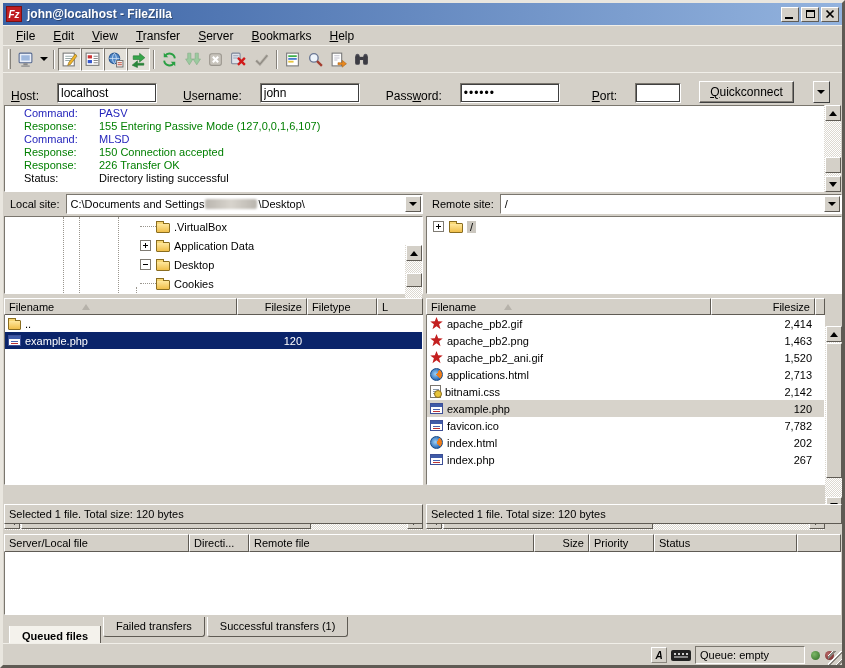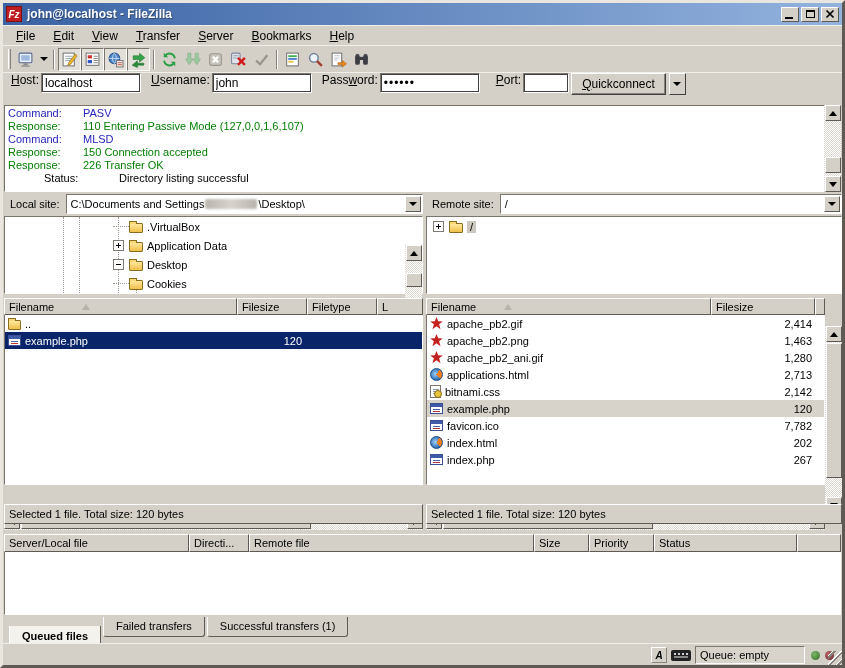--- a/index.html
+++ b/index.html
@@ -37,37 +37,37 @@
   .grip { width:3px; height:20px; margin:0 3px; border-left:1px solid #fff; border-right:1px solid #85817a; }
   .tbtn { width:23px; height:23px; display:flex; align-items:center; justify-content:center;
     border:1px solid transparent; }
   .tbtn.pressed { border-color:#7a766e #ffffff #ffffff #7a766e; background:#e3e0d9; }
   .tsep { width:2px; height:19px; margin:0 3px; border-left:1px solid #85817a; border-right:1px solid #fff; }
   .dd-btn { width:13px; height:21px; display:flex; align-items:center; justify-content:center; }
   .tri-down { width:0; height:0; border-left:4px solid transparent; border-right:4px solid transparent; border-top:4px solid #000; }
 
   
   #quickbar { position:absolute; left:0; top:69px; width:839px; height:31px;
-    display:flex; align-items:flex-start; padding-left:8px; border-top:1px solid #f1efe9; gap:2px; }
+    display:flex; align-items:flex-end; padding-left:8px; border-top:1px solid #f1efe9; gap:18px; }
   #quickbar label { font-size:12px; }
   .accel { text-decoration:underline; }
   .qc-input { height:20px; background:#fff; border:1px solid; border-color:#7a766e #fff #fff #7a766e;
     outline:1px solid #404040; outline-offset:-2px; font-family:"Liberation Sans",sans-serif;
     font-size:12px; padding:0 3px; }
   #host-input { width:100px; } #user-input { width:100px; }
   #pass-input { width:100px; letter-spacing:1px; } #port-input { width:46px; }
   #qc-btn { height:22px; padding:0 10px; font-size:12px; background:#d4d0c8;
     border:1px solid; border-color:#fff #404040 #404040 #fff; box-shadow:inset -1px -1px 0 #85817a; }
   #qc-dd { width:17px; height:22px; background:#d4d0c8; border:1px solid; border-color:#fff #404040 #404040 #fff;
     display:flex; align-items:center; justify-content:center; margin-left:1px; }
 
   
   #log { position:absolute; left:1px; top:102px; width:837px; height:87px; background:#fff;
     border:1px solid; border-color:#7a766e #fff #fff #7a766e; padding:1px 0; overflow:hidden; }
-  .logline { display:flex; height:13px; line-height:13px; }
+  .logline { display:flex; height:13px; line-height:13px;padding-left:16px; }
   .loglabel { width:78px; padding-left:3px; flex:none; }
   #log-scroll { position:absolute; right:1px; top:102px; width:17px; height:87px; }
 
   
   .sb-v, .sb-h { background:#f0ede4;
     background-image:repeating-conic-gradient(#ffffff 0 25%, #dcd8d0 0 50%);
     background-size:2px 2px; }
   .sb-btn { position:absolute; width:16px; height:16px; background:#d4d0c8;
     border:1px solid; border-color:#fff #5f5b54 #5f5b54 #fff;
     display:flex; align-items:center; justify-content:center; }
@@ -84,40 +84,40 @@
   .sitelabel { padding:0 6px; flex:none; }
   .combo { flex:1; height:20px; background:#fff; border:1px solid; border-color:#7a766e #fff #fff #7a766e;
     display:flex; align-items:center; padding-left:4px; position:relative; }
   .combo-dd { position:absolute; right:1px; top:1px; bottom:1px; width:16px; background:#d4d0c8;
     border:1px solid; border-color:#fff #5f5b54 #5f5b54 #fff; display:flex; align-items:center; justify-content:center; }
   .redacted { display:inline-block; width:52px; height:10px; margin:0 1px;
     background:linear-gradient(90deg,#b9b5ae,#d8d4cd,#b9b5ae); border-radius:2px; filter:blur(1px); }
 
   
   .treebox { position:absolute; background:#fff; border:1px solid; border-color:#7a766e #fff #fff #7a766e; }
-  #local-tree { left:1px; top:213px; width:419px; height:78px; }
+  #local-tree { left:1px; top:213px; width:419px; height:78px;padding-left:27px; }
   #remote-tree { left:423px; top:213px; width:416px; height:78px; }
   .treerow { position:relative; height:19px; display:flex; align-items:center; }
   .indent { width:108px; flex:none; }
   .expander { width:11px; height:11px; background:#fff; border:1px solid #7f7b73; position:relative; flex:none; margin-right:5px; }
   .expander::before { content:""; position:absolute; left:2px; top:4px; width:5px; height:1px; background:#000; }
   .expander.plus::after { content:""; position:absolute; left:4px; top:2px; width:1px; height:5px; background:#000; }
   .nostub { width:16px; flex:none; border-top:1px dotted #9a968e; margin-right:0; }
   .vline { position:absolute; top:0; bottom:0; border-left:1px dotted #9a968e; }
   .ic-folder { position:relative; width:14px; height:10px; flex:none; margin-right:4px;
     background:linear-gradient(#ffe79c,#f0bf4a); border:1px solid #8a6d1f; border-radius:1px; margin-top:2px; }
   .ic-folder::before { content:""; position:absolute; left:-1px; top:-3px; width:6px; height:2px;
     background:#f7d673; border:1px solid #8a6d1f; border-bottom:none; }
   .sel-gray { background:#cbc7bf; padding:0 3px; }
 
   
   .listhdr { position:absolute; height:17px; display:flex; }
   .hcell { background:#d4d0c8; border:1px solid; border-color:#fff #5f5b54 #5f5b54 #fff;
     display:flex; align-items:center; padding:0 4px; overflow:hidden; white-space:nowrap; }
-  .hcell.right { justify-content:flex-start; }
+  .hcell.right { justify-content:flex-end; }
   .sort-up { width:0;height:0;border-left:4px solid transparent;border-right:4px solid transparent;
     border-bottom:6px solid #b6b2aa; margin-left:28px; }
   .listbody { position:absolute; background:#fff; border:1px solid; border-color:#7a766e #fff #fff #7a766e; border-top:none; overflow:hidden; }
   .frow { position:relative; height:17px; display:flex; align-items:center; white-space:nowrap; }
   .frow .fic { margin:0 4px 0 3px; flex:none; }
   .fsize { position:absolute; text-align:right; }
   .sel-navy { background:#0a246a; color:#fff; }
   .sel-inactive { background:#d7d3cb; }
 
   .fic { display:inline-block; width:13px; height:13px; position:relative; }
@@ -323,35 +323,35 @@
       </span>
   </div>
 
   <div id="log">
     <div class="logline" style="color: rgb(37, 37, 187);">
         <span class="loglabel">Command:</span>
         <span>PASV</span>
       </div>
     <div class="logline" style="color: rgb(0, 127, 0);">
         <span class="loglabel">Response:</span>
-        <span>110 Entering Passive Mode (127,0,0,1,6,107)</span>
+        <span>155 Entering Passive Mode (127,0,0,1,6,107)</span>
       </div>
     <div class="logline" style="color: rgb(37, 37, 187);">
         <span class="loglabel">Command:</span>
         <span>MLSD</span>
       </div>
     <div class="logline" style="color: rgb(0, 127, 0);">
         <span class="loglabel">Response:</span>
         <span>150 Connection accepted</span>
       </div>
     <div class="logline" style="color: rgb(0, 127, 0);">
         <span class="loglabel">Response:</span>
         <span>226 Transfer OK</span>
       </div>
-    <div class="logline" style="color: rgb(0, 0, 0); margin-left: 36px;">
+    <div class="logline" style="color: rgb(0, 0, 0);">
         <span class="loglabel">Status:</span>
         <span>Directory listing successful</span>
       </div>
   </div>
   <div id="log-scroll" class="sb-v">
     <span class="sb-btn" style="top:0;right:0">
         <span class="t-up"></span>
       </span>
     <span class="sb-thumb" style="right:0;top:52px;width:16px;height:16px"></span>
     <span class="sb-btn" style="bottom:0;right:0">
@@ -491,21 +491,21 @@
         <span class="fsize" style="left:288px;width:97px">2,414</span>
       </div>
     <div class="frow">
         <span class="fic ic-apache"></span>
         <span>apache_pb2.png</span>
         <span class="fsize" style="left:288px;width:97px">1,463</span>
       </div>
     <div class="frow">
         <span class="fic ic-apache"></span>
         <span>apache_pb2_ani.gif</span>
-        <span class="fsize" style="left:288px;width:97px">1,280</span>
+        <span class="fsize" style="left:288px;width:97px">1,520</span>
       </div>
     <div class="frow">
         <span class="fic ic-html"></span>
         <span>applications.html</span>
         <span class="fsize" style="left:288px;width:97px">2,713</span>
       </div>
     <div class="frow">
         <span class="fic ic-css"></span>
         <span>bitnami.css</span>
         <span class="fsize" style="left:288px;width:97px">2,142</span>

